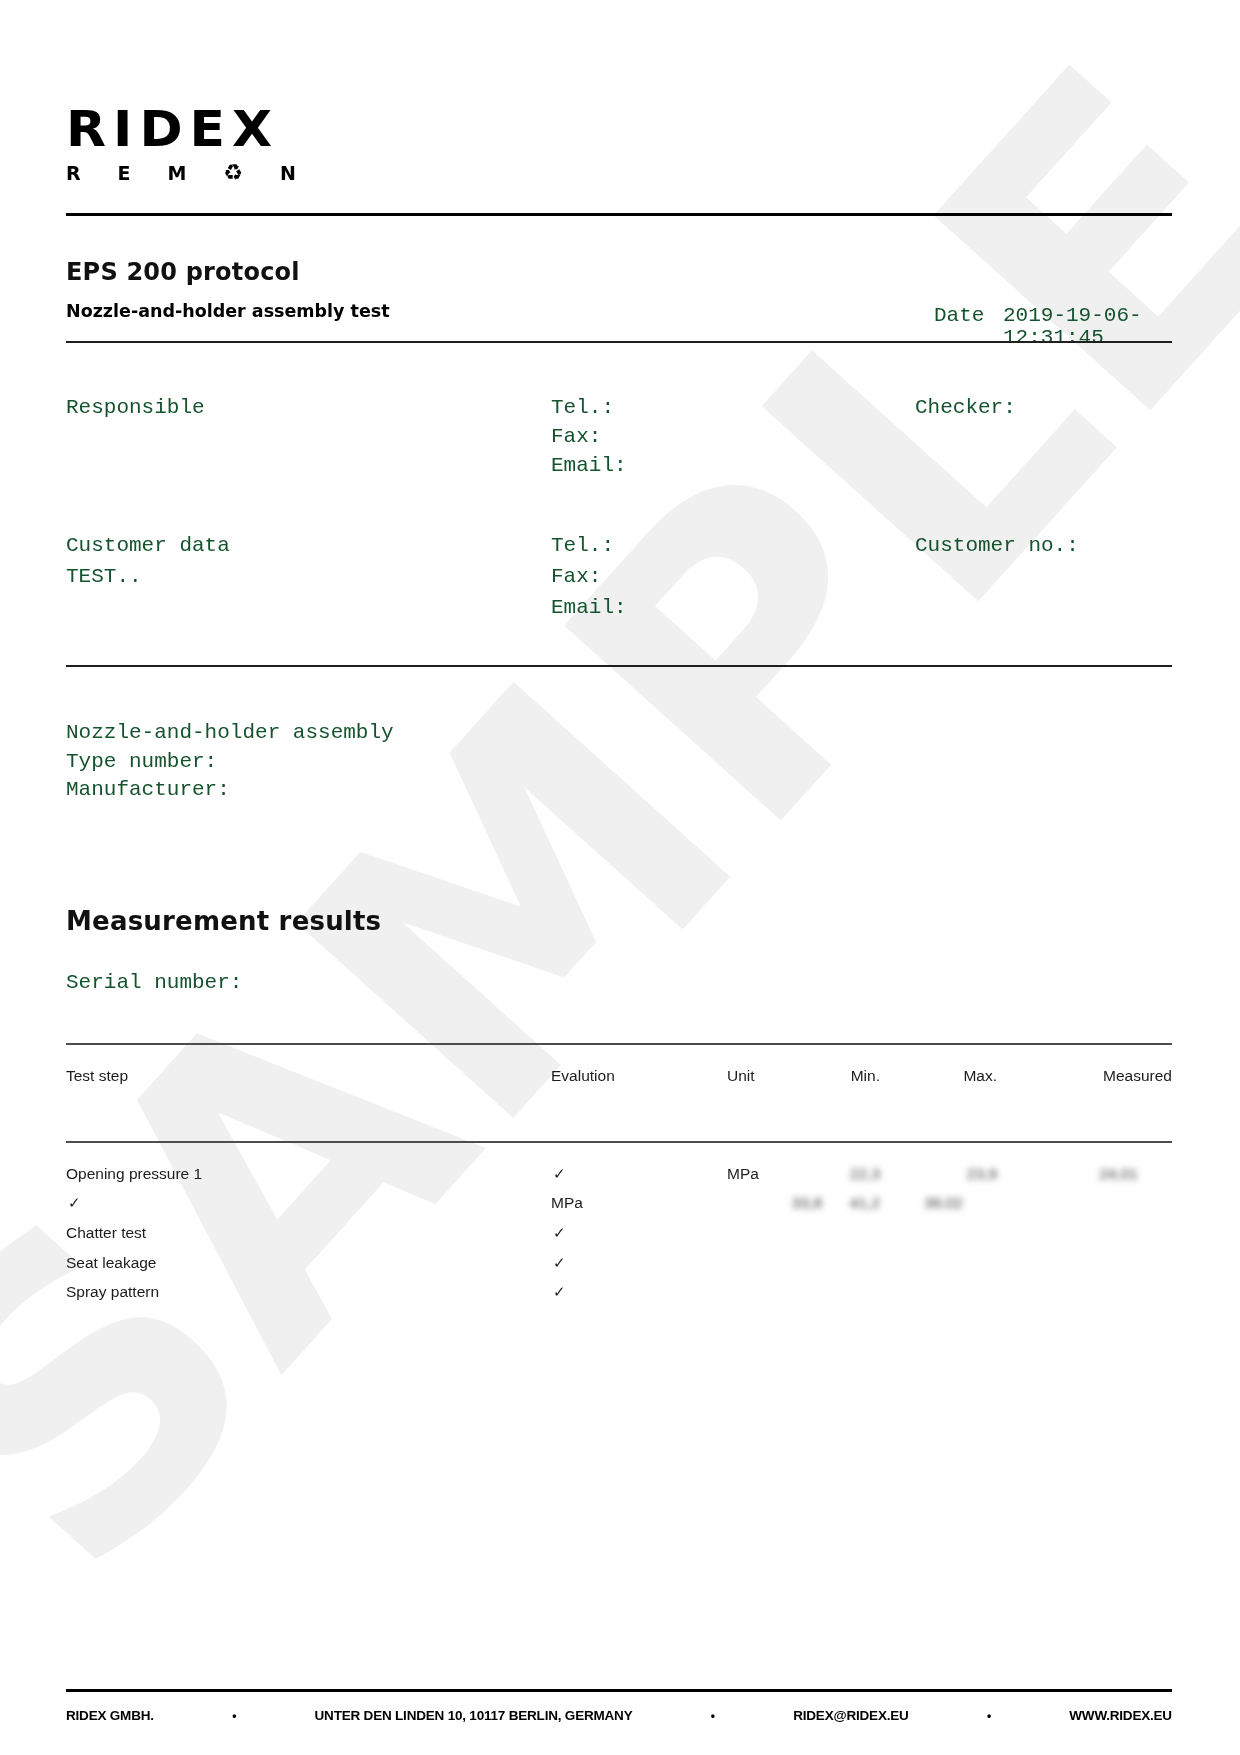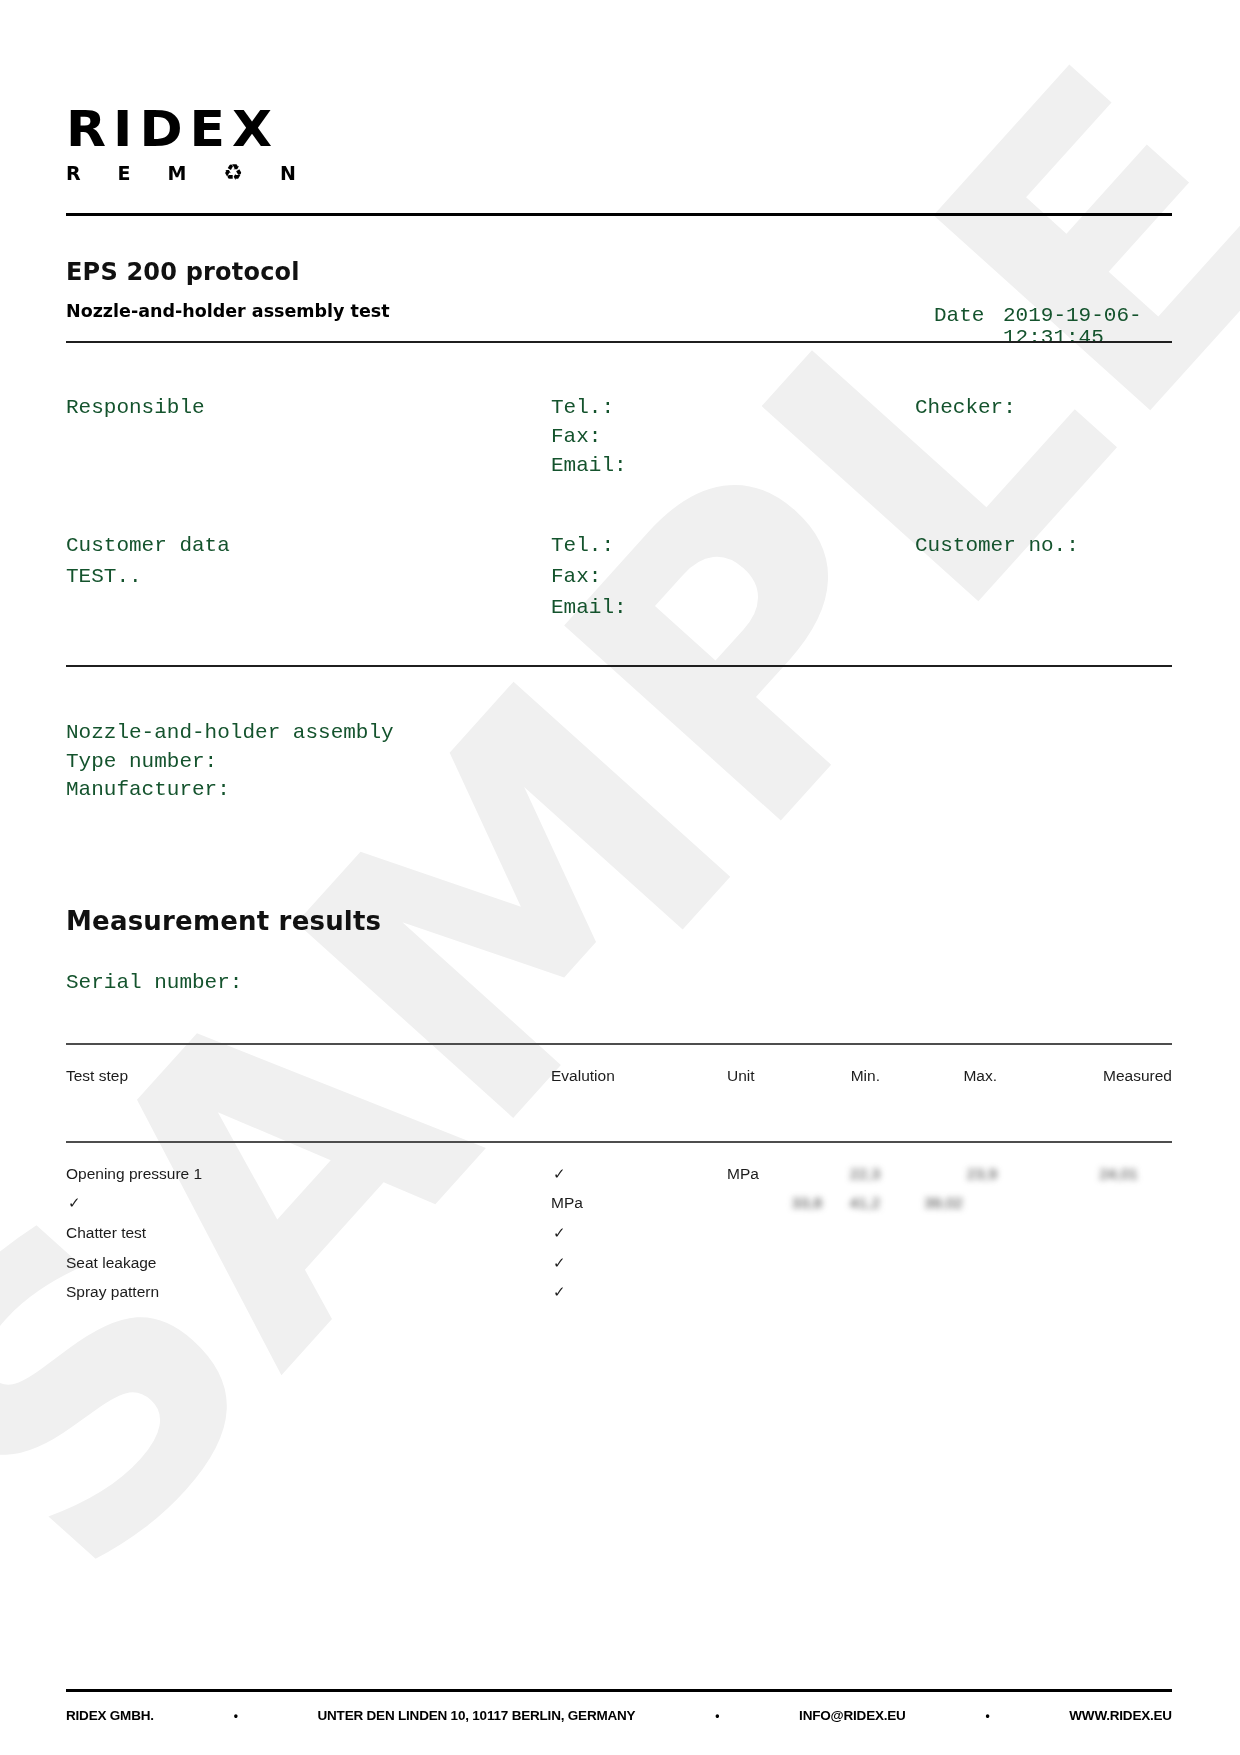--- a/index.html
+++ b/index.html
@@ -195,19 +195,19 @@
 
     </div>
 
     <div class="rule rule-f"></div>
 
     <div class="footer">
       <span>RIDEX GMBH.</span>
       <span class="bullet">•</span>
       <span>UNTER DEN LINDEN 10, 10117 BERLIN, GERMANY</span>
       <span class="bullet">•</span>
-      <span>INFO@RIDEX.EU</span>
+      <span>RIDEX@RIDEX.EU</span>
       <span class="bullet">•</span>
       <span>WWW.RIDEX.EU</span>
     </div>
 
   </div>
 </div>
 
 </body></html>

